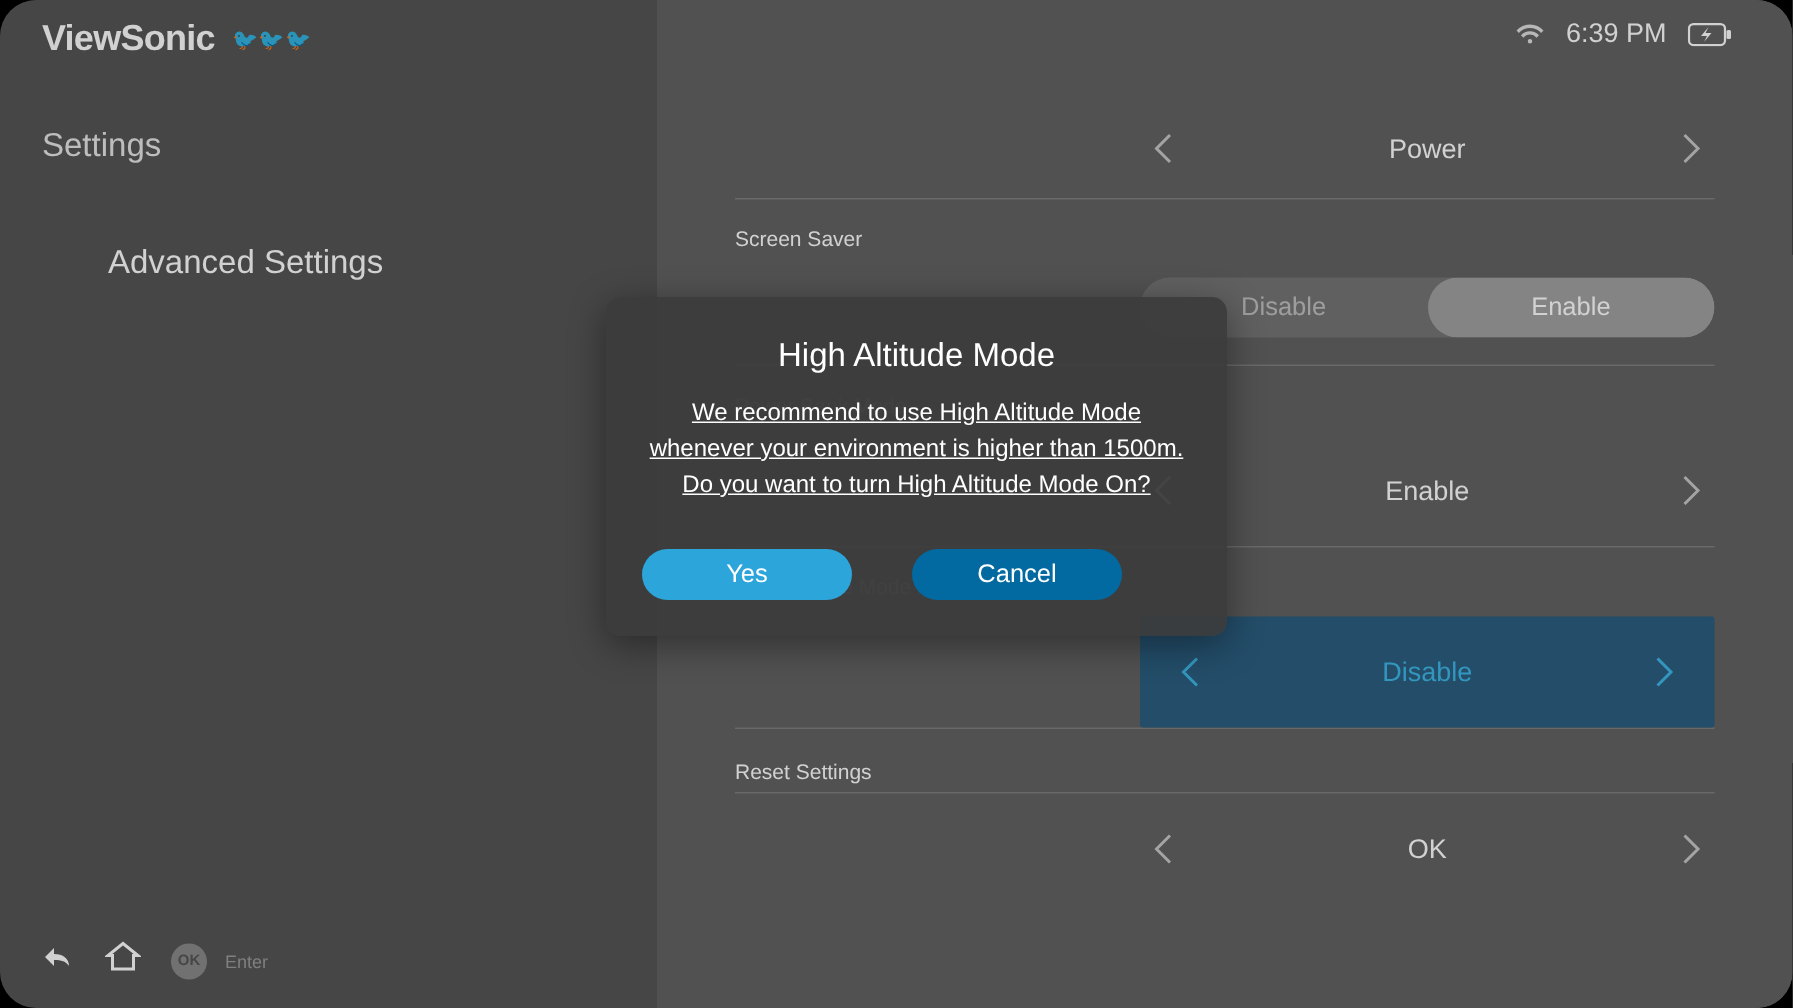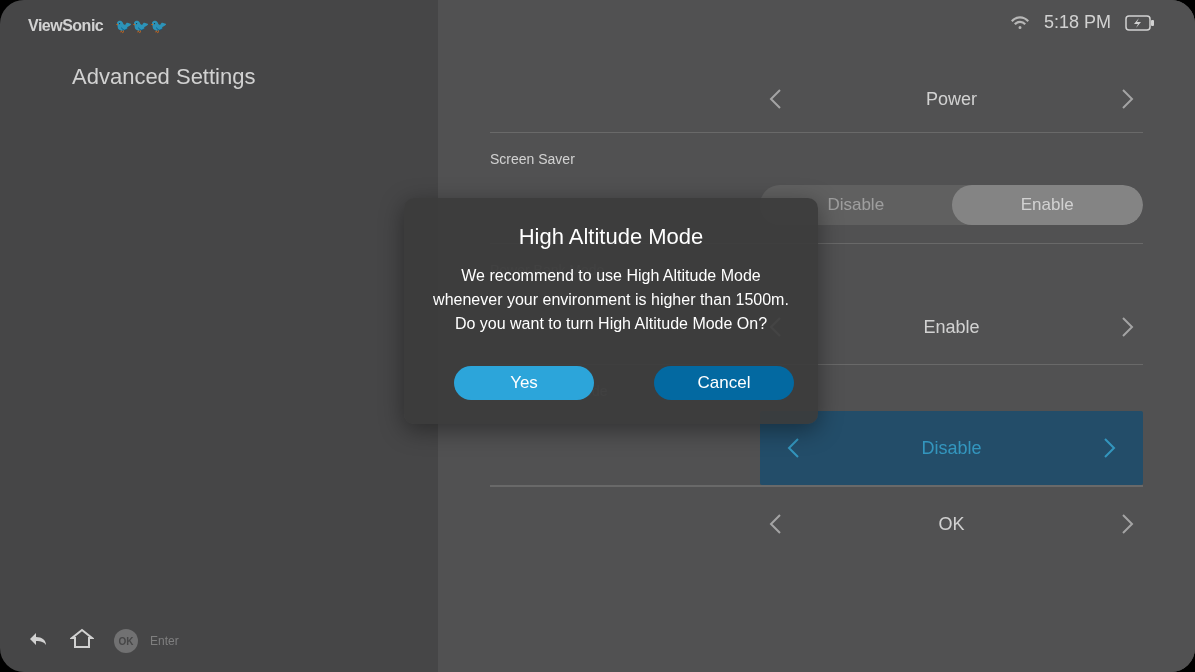--- a/index.html
+++ b/index.html
@@ -7,29 +7,29 @@
 .screen {
   width: 1195px; height: 672px;
   background: #565657;
   border-radius: 24px;
   position: relative;
   overflow: hidden;
   display: flex;
 }
 .sidebar { width: 438px; padding: 12px 28px; color: #fff; display:flex; flex-direction:column;}
 .statusbar-left { display:flex; align-items:center; gap:10px; height:28px;}
-.logo-text { font-size: 16px; font-weight: 600; letter-spacing: -0.5px; }
+.logo-text { font-size: 24px; font-weight: 600; letter-spacing: -0.5px; }
 .birds { display:flex; gap:-2px; margin-left:2px; }
 .bird { font-size:14px; }
 .content { flex:1; background:#636364; position:relative; padding: 0 52px 0 52px; }
 .statusbar-right { position:absolute; top:12px; right:40px; display:flex; align-items:center; gap:14px; color:#fff; }
 .wifi-icon svg, .battery-icon svg { display:block; }
 .time { font-size:18px; }
 .settings-title { font-size:22px; margin-top:44px; font-weight:400; color:#e7e7e8;}
-.settings-subtitle { font-size:22px; margin-top:24px; margin-left:44px; font-weight:400; color:#fff;}
+.settings-subtitle { font-size:22px; margin-top:52px; margin-left:44px; font-weight:400; color:#fff;}
 .bottom-nav { position:absolute; bottom:18px; left:24px; display:flex; align-items:center; gap:20px; color:#c9c9ca;}
 .nav-icon { color:#fff; }
 .ok-circle { width:24px;height:24px;border-radius:50%;background:#8a8a8b;display:inline-flex;align-items:center;justify-content:center;font-size:10px;font-weight:600;color:#565657;}
 .enter-text { font-size:12px; color:#9b9b9c; margin-left:-8px;}
 
 
 .row { border-bottom:1px solid #808081; }
 .row-top-selector { display:flex; align-items:center; justify-content:space-between; padding:18px 0; margin-left:270px;}
 .chev { color:#b8b8b9; cursor:pointer; padding:4px 8px;}
 .chev svg { display:block; }
@@ -48,22 +48,22 @@
 
 
 .overlay { position:absolute; inset:0; background:rgba(0,0,0,0.18);}
 .modal {
   position:absolute; left:404px; top:198px; width:414px; 
   background:rgba(60,60,60,0.92); border-radius:10px;
   padding:26px 24px 24px 24px; color:#fff;
   box-shadow:0 6px 24px rgba(0,0,0,0.4);
 }
 .modal-title { text-align:center; font-size:22px; font-weight:500; margin-bottom:14px;}
-.modal-text { text-align:center; font-size:16px; line-height:1.5; margin-bottom:30px; padding:0 4px;}
-.modal-buttons { display:flex; justify-content:flex-end; gap:60px;}
+.modal-text { text-align:center; font-size:16px; line-height:1.5; margin-bottom:30px; padding:0 4px;text-decoration:underline;}
+.modal-buttons { display:flex; justify-content:flex-start; gap:40px;}
 .modal-btn { width:140px; height:34px; border-radius:17px; border:none; font-size:17px; cursor:pointer; }
 .modal-btn.yes { background:#2ca5da; color:#fff;}
 .modal-btn.cancel { background:#0369a1; color:#fff;}
 
 
 .content-inner { padding-top:66px; }
 .full-row { margin-top:0; }
 </style>
 </head>
 <body>
@@ -72,31 +72,32 @@
 
   <div class="sidebar">
     <div class="statusbar-left">
       <span class="logo-text">ViewSonic</span>
       <span class="birds">
         <span class="bird">🐦</span>
           <span class="bird">🐦</span>
           <span class="bird">🐦</span>
       </span>
     </div>
+    <div class="settings-title">Settings</div>
     <div class="settings-subtitle">Advanced Settings</div>
   </div>
 
   <div class="content">
     <div class="statusbar-right">
       <span class="wifi-icon">
         <svg width="20" height="16" viewBox="0 0 20 16">
             <path d="M10 14a1.5 1.5 0 100-3 1.5 1.5 0 000 3zM4 8.5a8 8 0 0112 0l-1.6 1.6a5.8 5.8 0 00-8.8 0L4 8.5zM1 5.4a12 12 0 0118 0L17.4 7a9.8 9.8 0 00-14.8 0L1 5.4z" fill="#e0e0e0"></path>
           </svg>
       </span>
-      <span class="time">5:18 PM</span>
+      <span class="time">6:39 PM</span>
       <span class="battery-icon">
         <svg width="30" height="16" viewBox="0 0 30 16">
             <rect x="1" y="1" width="24" height="14" rx="3" stroke="#fff" stroke-width="1.5" fill="none"></rect>
             <rect x="26" y="5" width="3" height="6" rx="1" fill="#fff"></rect>
             <path d="M14 3l-5 6h4l-2 4 5-6h-4l2-4z" fill="#fff"></path>
           </svg>
       </span>
     </div>
 
     <div class="content-inner">
@@ -153,20 +154,21 @@
           <span class="val">Disable</span>
           <span class="chev">
               <svg width="14" height="22" viewBox="0 0 14 22">
                 <path d="M2 2l9 9-9 9" stroke="#3fb7e8" stroke-width="2" fill="none"></path>
               </svg>
             </span>
         </div>
       </div>
 
       <div class="reset-section">
+        <div class="row-label">Reset Settings</div>
         <div style="height:1px;background:#808081;"></div>
         <div class="ok-row">
           <span class="chev">
               <svg width="14" height="22" viewBox="0 0 14 22">
                 <path d="M12 2L3 11l9 9" stroke="#c8c8c9" stroke-width="2" fill="none"></path>
               </svg>
             </span>
           <span class="val">OK</span>
           <span class="chev">
               <svg width="14" height="22" viewBox="0 0 14 22">

